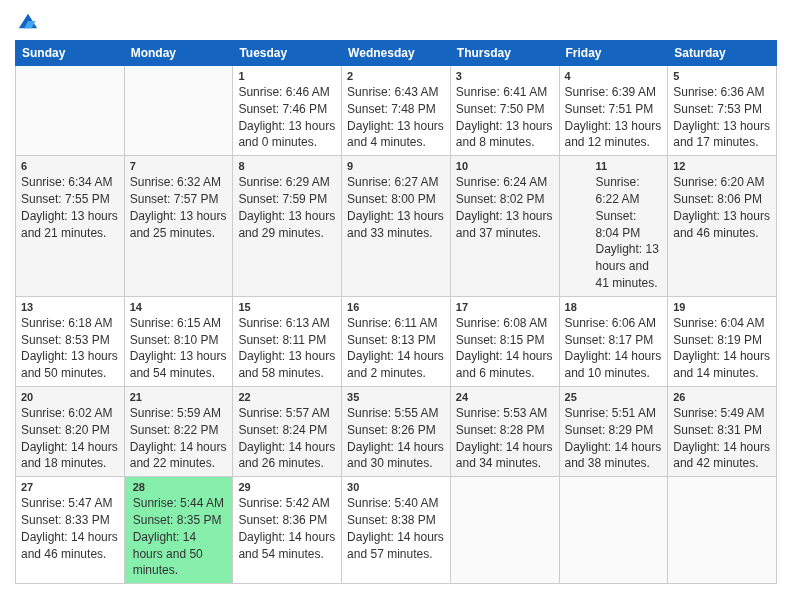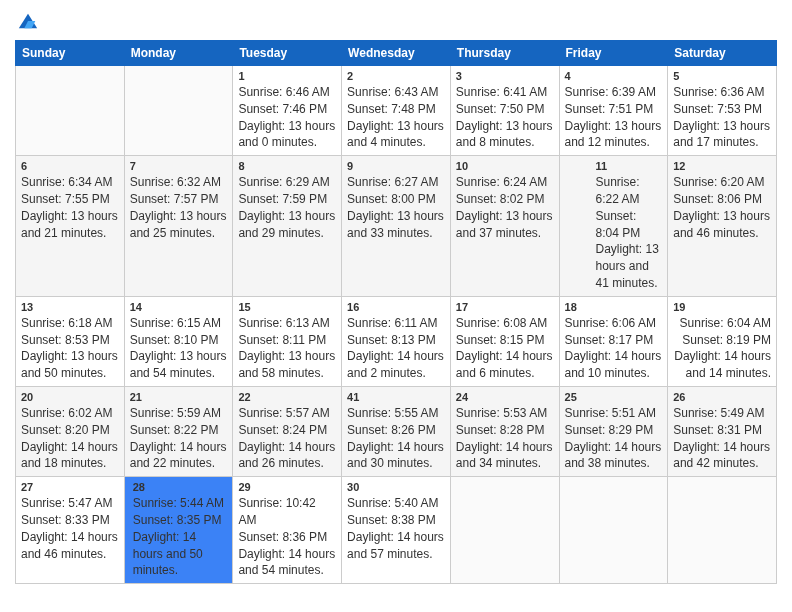--- a/index.html
+++ b/index.html
@@ -239,21 +239,21 @@
 Daylight: 14 hours and 6 minutes.</div>
           </td>
           <td style="background: rgb(255, 255, 255);">
             <span class="day-num">18</span>
             <div class="day-info" style="white-space: pre-line;">Sunrise: 6:06 AM
 Sunset: 8:17 PM
 Daylight: 14 hours and 10 minutes.</div>
           </td>
           <td style="background: rgb(255, 255, 255);">
             <span class="day-num">19</span>
-            <div class="day-info" style="white-space: pre-line; text-align: right;">Sunrise: 6:04 AM
+            <div class="day-info" style="white-space: pre-line;">Sunrise: 6:04 AM
 Sunset: 8:19 PM
 Daylight: 14 hours and 14 minutes.</div>
           </td>
         </tr>
         <tr>
           <td style="background: rgb(245, 245, 245);">
             <span class="day-num">20</span>
             <div class="day-info" style="white-space: pre-line;">Sunrise: 6:02 AM
 Sunset: 8:20 PM
 Daylight: 14 hours and 18 minutes.</div>
@@ -264,21 +264,21 @@
 Sunset: 8:22 PM
 Daylight: 14 hours and 22 minutes.</div>
           </td>
           <td style="background: rgb(245, 245, 245);">
             <span class="day-num">22</span>
             <div class="day-info" style="white-space: pre-line;">Sunrise: 5:57 AM
 Sunset: 8:24 PM
 Daylight: 14 hours and 26 minutes.</div>
           </td>
           <td style="background: rgb(245, 245, 245);">
-            <span class="day-num">41</span>
+            <span class="day-num">35</span>
             <div class="day-info" style="white-space: pre-line;">Sunrise: 5:55 AM
 Sunset: 8:26 PM
 Daylight: 14 hours and 30 minutes.</div>
           </td>
           <td style="background: rgb(245, 245, 245);">
             <span class="day-num">24</span>
             <div class="day-info" style="white-space: pre-line;">Sunrise: 5:53 AM
 Sunset: 8:28 PM
 Daylight: 14 hours and 34 minutes.</div>
           </td>
@@ -295,29 +295,29 @@
 Daylight: 14 hours and 42 minutes.</div>
           </td>
         </tr>
         <tr>
           <td style="background: rgb(255, 255, 255);">
             <span class="day-num">27</span>
             <div class="day-info" style="white-space: pre-line;">Sunrise: 5:47 AM
 Sunset: 8:33 PM
 Daylight: 14 hours and 46 minutes.</div>
           </td>
-          <td style="background: #3b82f6; padding-left: 8px;">
+          <td style="background: #86efac; padding-left: 8px;">
             <span class="day-num">28</span>
             <div class="day-info" style="white-space: pre-line;">Sunrise: 5:44 AM
 Sunset: 8:35 PM
 Daylight: 14 hours and 50 minutes.</div>
           </td>
           <td style="background: rgb(255, 255, 255);">
             <span class="day-num">29</span>
-            <div class="day-info" style="white-space: pre-line;">Sunrise: 10:42 AM
+            <div class="day-info" style="white-space: pre-line;">Sunrise: 5:42 AM
 Sunset: 8:36 PM
 Daylight: 14 hours and 54 minutes.</div>
           </td>
           <td style="background: rgb(255, 255, 255);">
             <span class="day-num">30</span>
             <div class="day-info" style="white-space: pre-line;">Sunrise: 5:40 AM
 Sunset: 8:38 PM
 Daylight: 14 hours and 57 minutes.</div>
           </td>
           <td class="empty" style="background: rgb(250, 250, 250);"></td>

